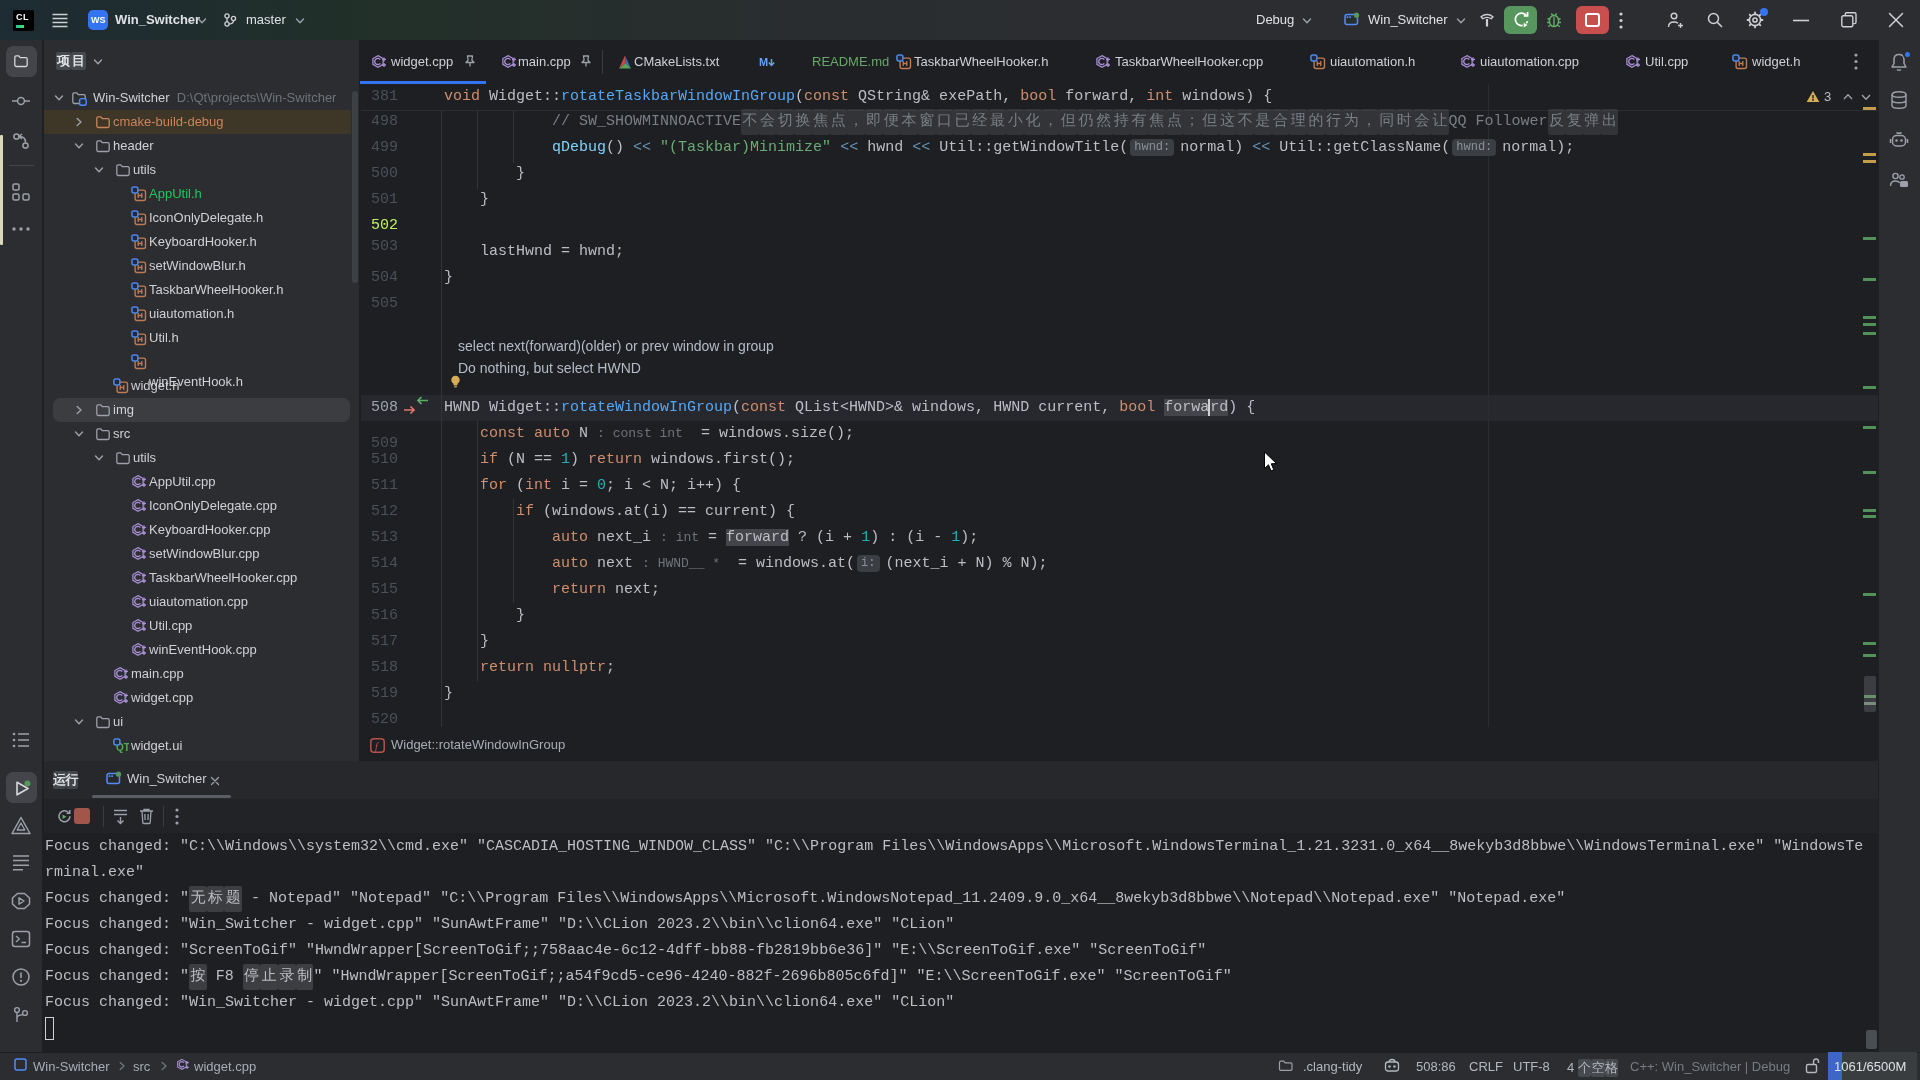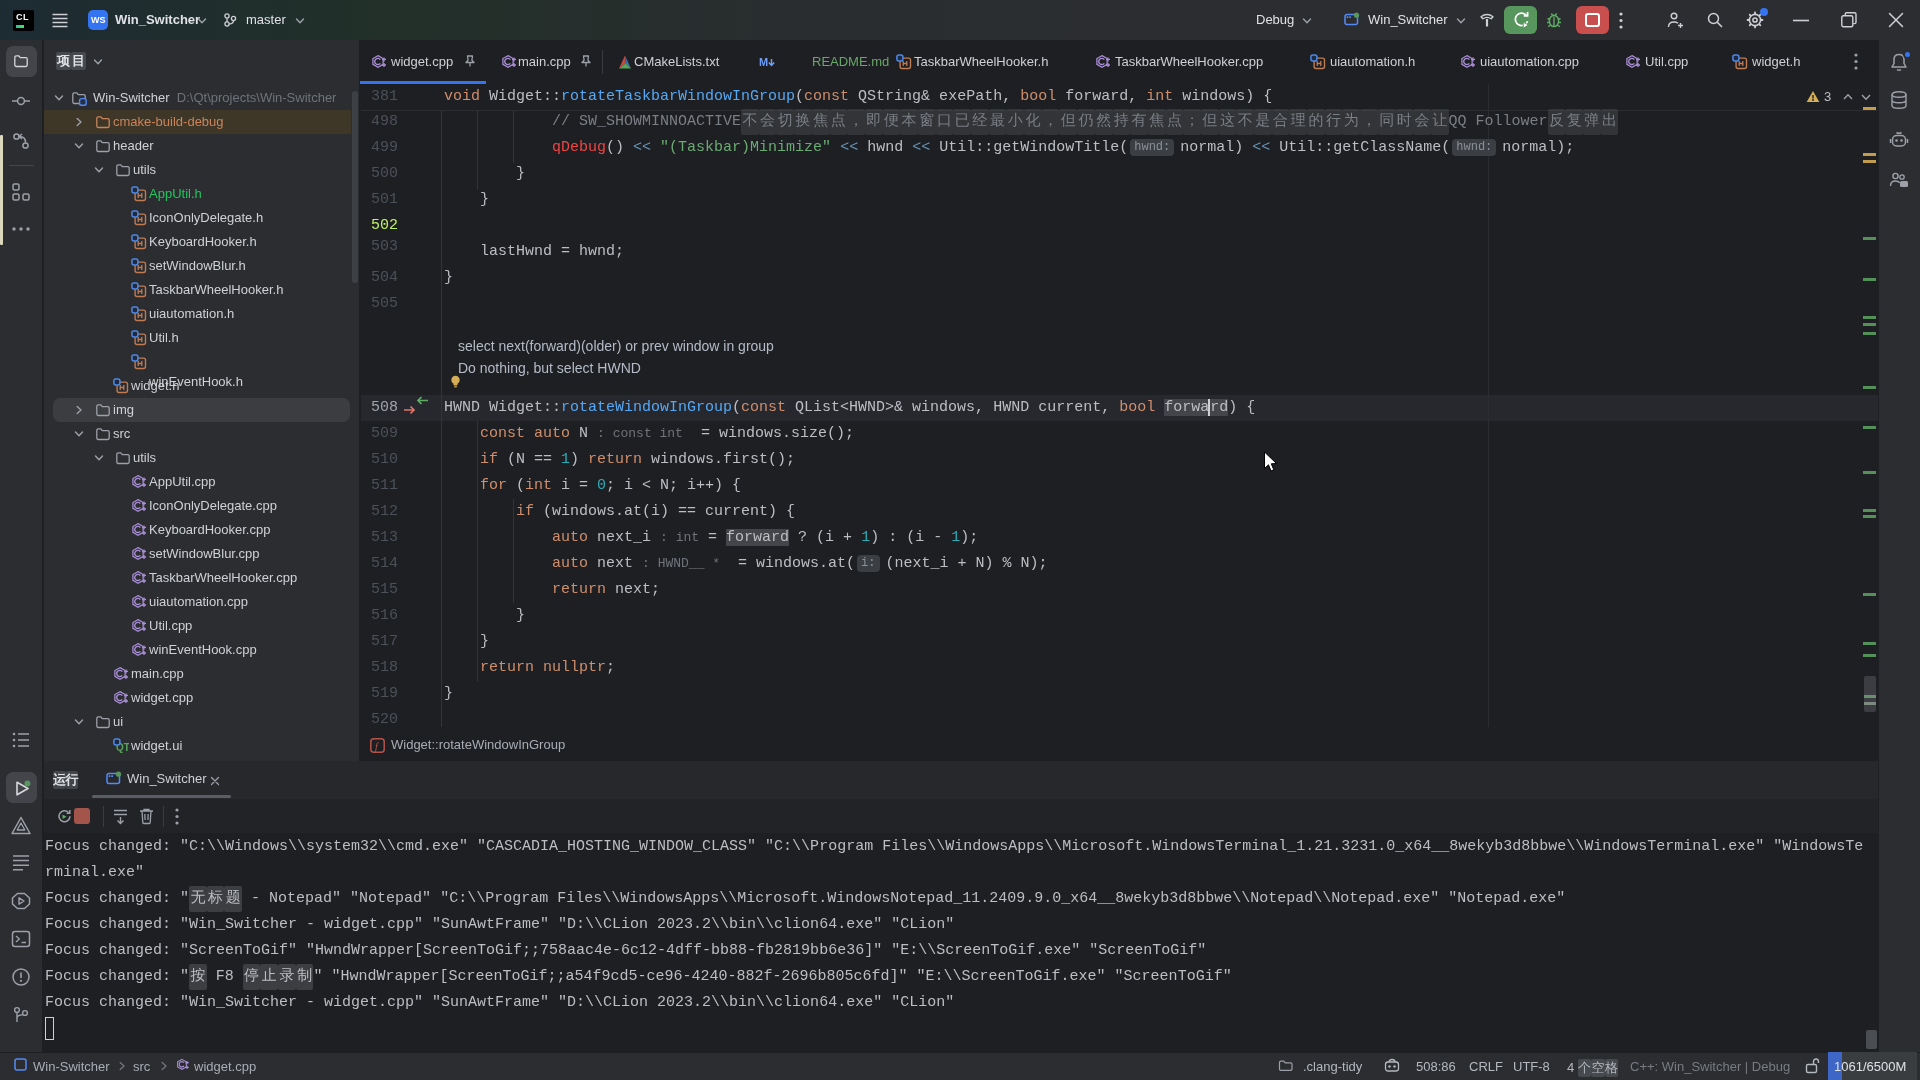--- a/index.html
+++ b/index.html
@@ -2,21 +2,21 @@
 <html><head><meta charset="utf-8"><style>
 *{margin:0;padding:0;box-sizing:border-box;}
 html,body{width:1920px;height:1080px;overflow:hidden;background:#1E1F22;
  font-family:"Liberation Sans",sans-serif;}
 .ab{position:absolute;}
 .ln{position:absolute;left:340px;width:58px;text-align:right;
  font:15px/26px "Liberation Mono",monospace;color:#4B5059;}
 .cl{position:absolute;left:444px;font:15px/26px "Liberation Mono",monospace;
  white-space:pre;color:#BCBEC4;}
 .kw{color:#CF8E6D;}.fn{color:#56A8F5;}.str{color:#6AAB73;}.cmt{color:#7A7E85;}
-.num{color:#2AACB8;}.mac{color:#ef4444;}.opb{color:#6897BB;}
+.num{color:#2AACB8;}.mac{color:#7dd3fc;}.opb{color:#6897BB;}
 .hint{color:#6F737A;font-size:13px;}
 .chip{display:inline-block;background:#3B3E43;color:#8C9099;border-radius:4px;
  font-size:12px;line-height:17px;padding:0 4px;margin:0 6px 0 2px;vertical-align:1px;}
 .hl{background:#43454A;}
 .con{position:absolute;left:45px;font:15px/26px "Liberation Mono",monospace;
  white-space:pre;color:#BCBEC4;}
 .tlab{position:absolute;font-size:13px;line-height:24px;color:#CFD1D6;white-space:pre;}
 .tablab{position:absolute;top:0;font-size:13px;line-height:40px;color:#CED0D6;white-space:pre;}
 </style></head><body>
 <div class="ab" style="left:0;top:0;width:1920px;height:40px;background:linear-gradient(90deg,#1D2B33 0px,#223029 380px,#2A2D30 820px,#2B2D30 1100px);"></div>
@@ -494,21 +494,21 @@
 <div class="cl" style="top:291px;"></div>
 <div class="ab" style="left:458px;top:338px;font-size:14px;color:#B4BBC7;">select next(forward)(older) or prev window in group</div>
 <div class="ab" style="left:458px;top:360px;font-size:14px;color:#B4BBC7;">Do nothing, but select HWND</div>
 <svg class="ab" style="left:448px;top:374px;" width="15" height="15" viewBox="0 0 15 15">
     <circle cx="7.5" cy="6" r="4.2" fill="#D6AE58"></circle>
     <rect x="5.4" y="9.8" width="4.2" height="1.6" rx="0.8" fill="#D6AE58"></rect>
     <rect x="5.9" y="12" width="3.2" height="1.4" rx="0.7" fill="#A88A49"></rect>
   </svg>
 <div class="ln" style="top:395px;color:#A1A3AB;">508</div>
 <div class="cl" style="top:395px;">HWND Widget::<span class="fn">rotateWindowInGroup</span>(<span class="kw">const</span> QList&lt;HWND&gt;&amp; windows, HWND current, <span class="kw">bool</span> <span class="hl">forwa</span><span style="border-left:2px solid #CED0D6;margin-left:-1px;"></span><span class="hl">rd</span>) {</div>
-<div class="ln" style="top:421px;color:#4B5059;">509</div>
+<div class="ln" style="top:431px;color:#4B5059;">509</div>
 <div class="cl" style="top:421px;">    <span class="kw">const</span> <span class="kw">auto</span> N <span class="hint">: const int</span>  = windows.size();</div>
 <div class="ln" style="top:447px;color:#4B5059;">510</div>
 <div class="cl" style="top:447px;">    <span class="kw">if</span> (N == <span class="num">1</span>) <span class="kw">return</span> windows.first();</div>
 <div class="ln" style="top:473px;color:#4B5059;">511</div>
 <div class="cl" style="top:473px;">    <span class="kw">for</span> (<span class="kw">int</span> i = <span class="num">0</span>; i &lt; N; i++) {</div>
 <div class="ln" style="top:499px;color:#4B5059;">512</div>
 <div class="cl" style="top:499px;">        <span class="kw">if</span> (windows.at(i) == current) {</div>
 <div class="ln" style="top:525px;color:#4B5059;">513</div>
 <div class="cl" style="top:525px;">            <span class="kw">auto</span> next_i <span class="hint">: int</span> = <span class="hl">forward</span> ? (i + <span class="num">1</span>) : (i - <span class="num">1</span>);</div>
 <div class="ln" style="top:551px;color:#4B5059;">514</div>

